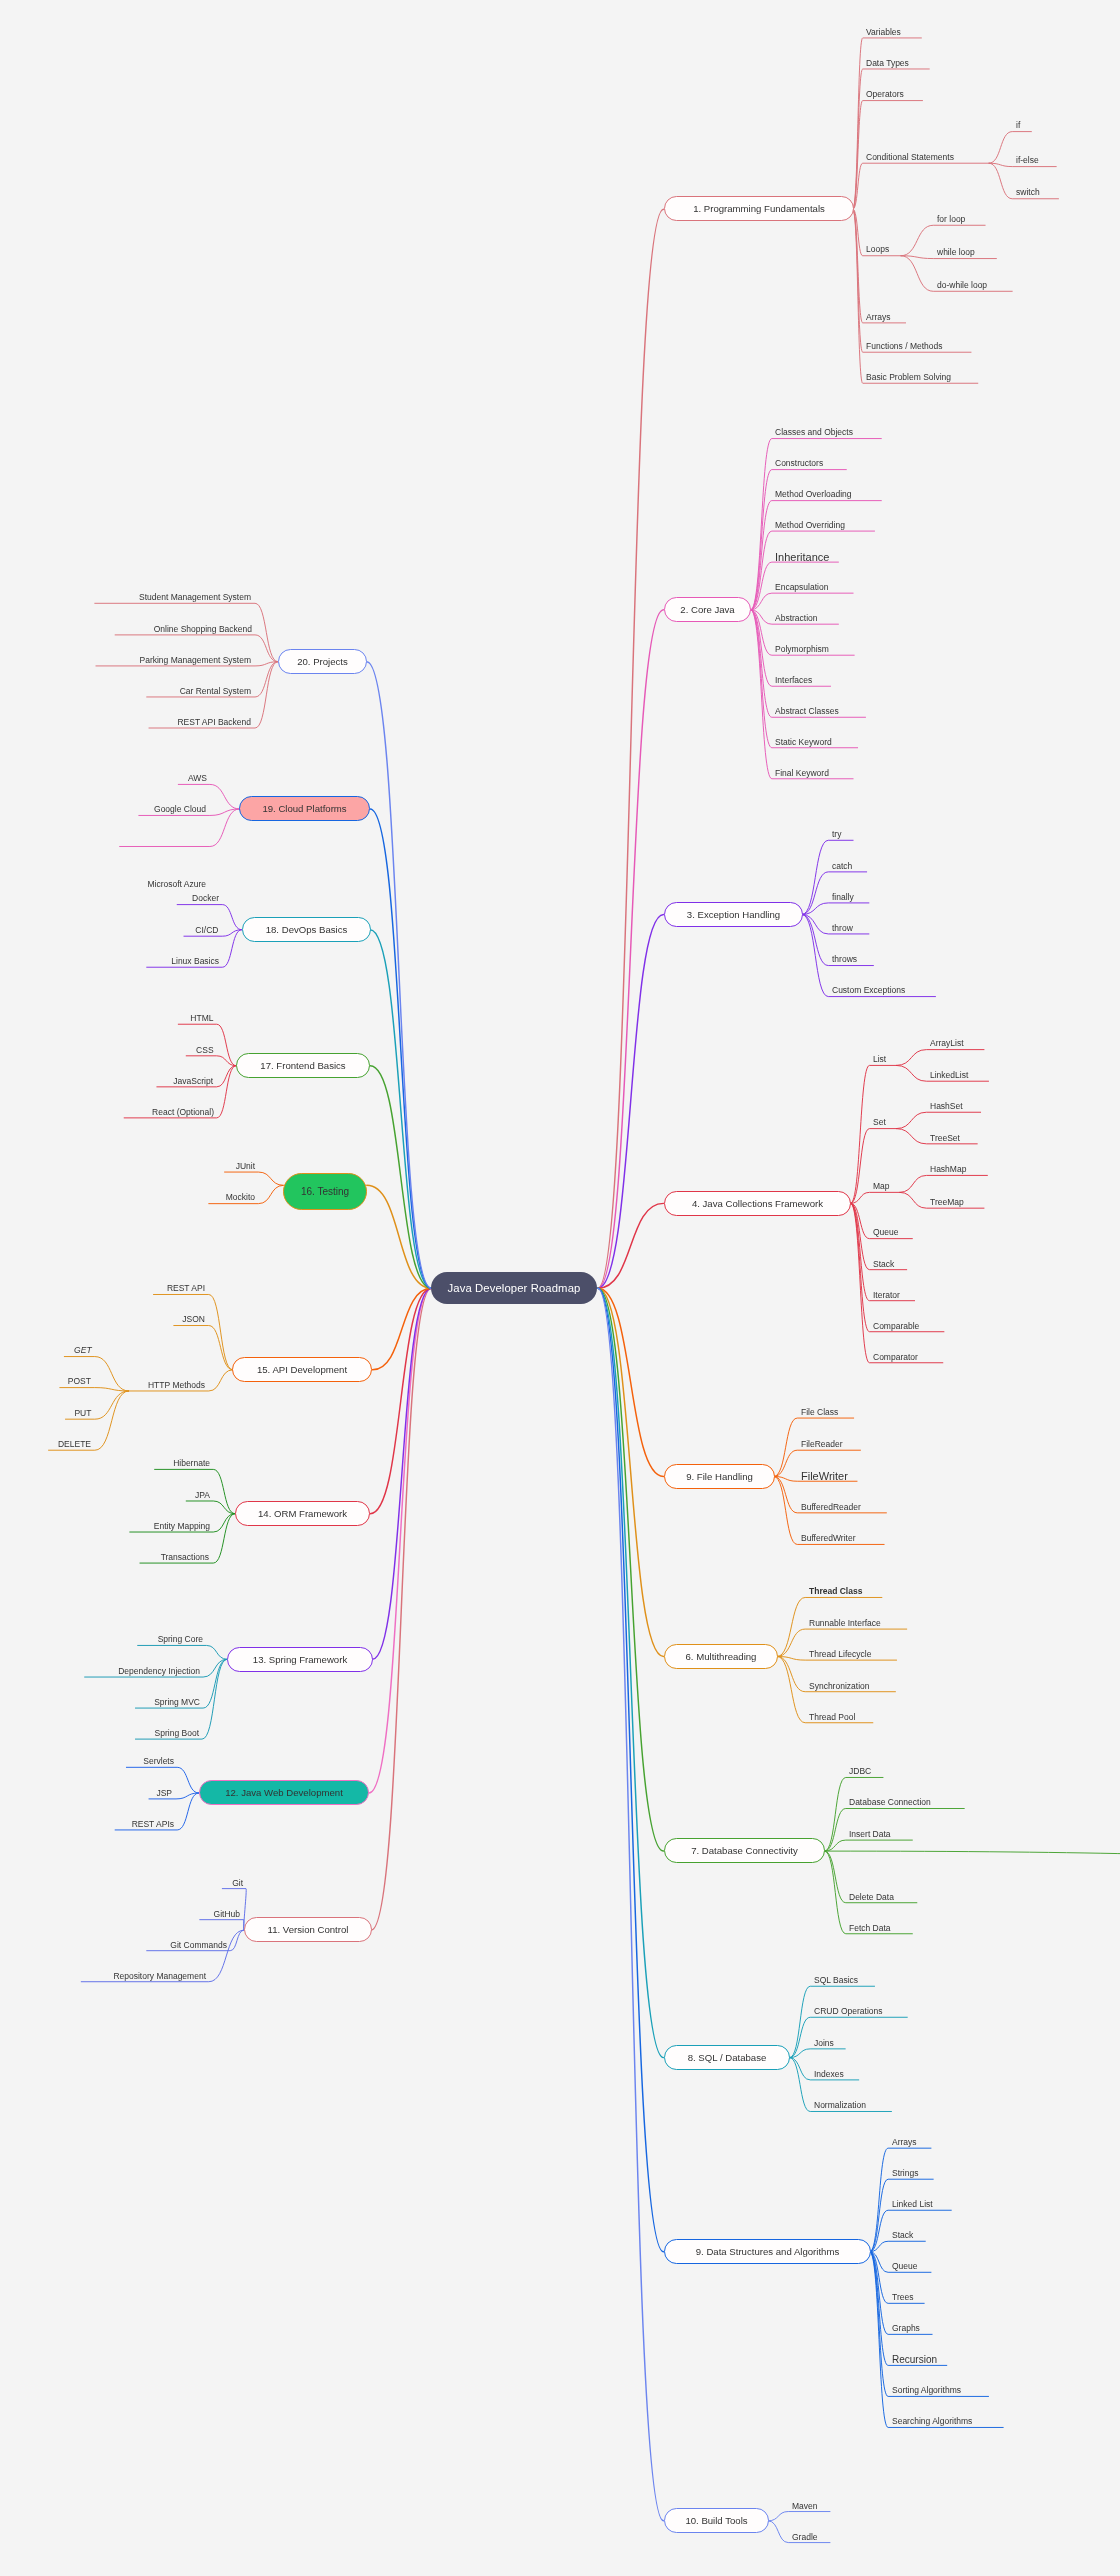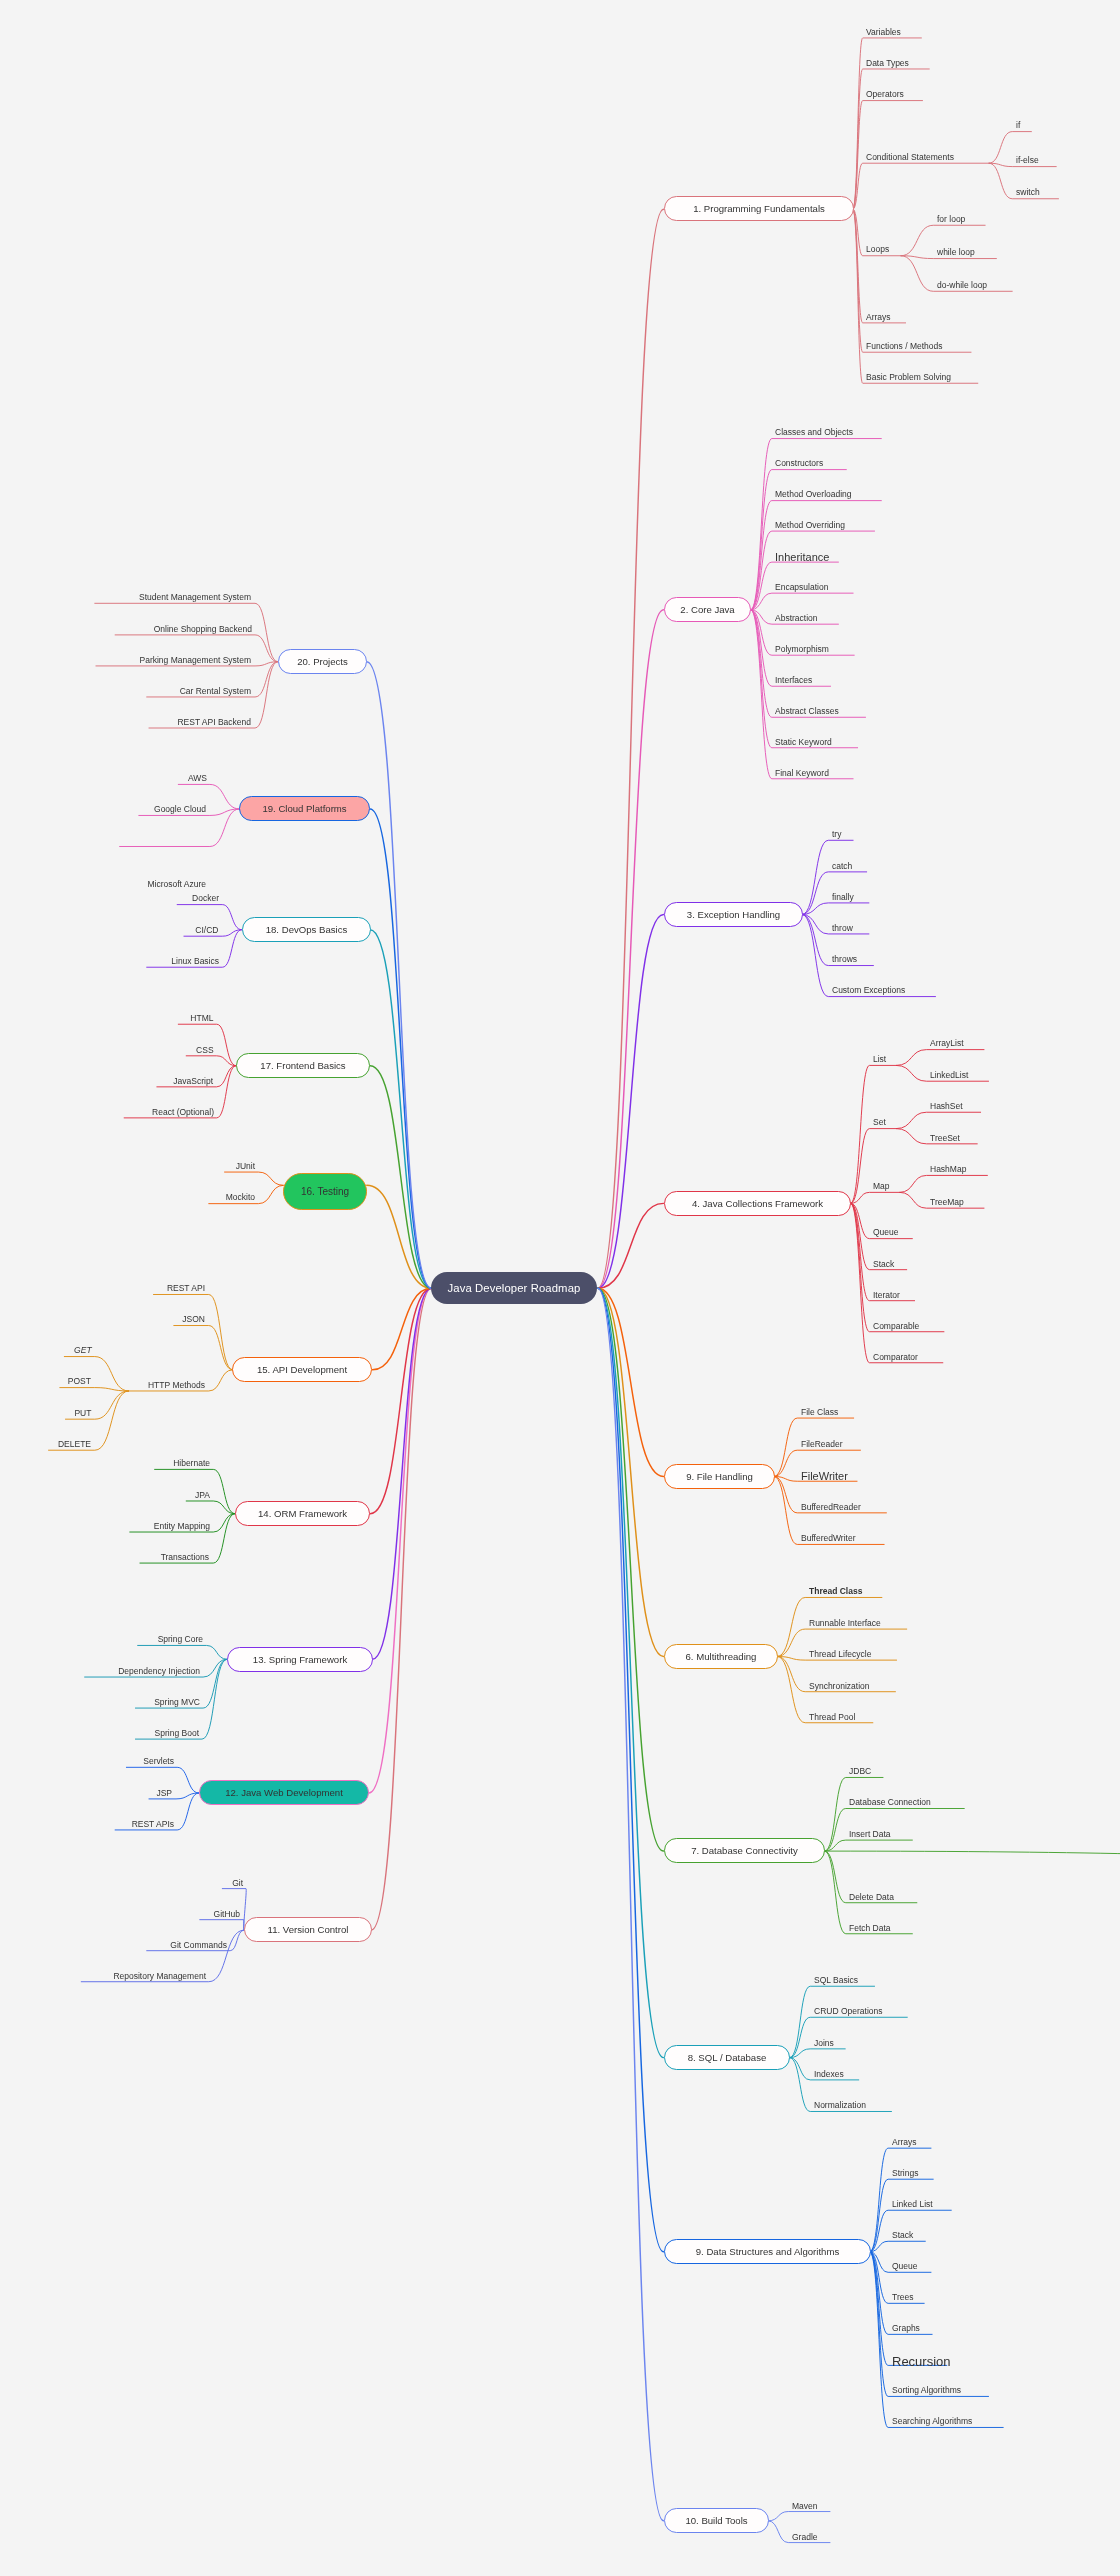--- a/index.html
+++ b/index.html
@@ -243,21 +243,21 @@
       <div class="leaf-label right" style="left: 814px; top: 2070px; width: 41px; font-size: 8.5px;">Indexes</div>
       <div class="leaf-label right" style="left: 814px; top: 2101px; width: 73px; font-size: 8.5px;">Normalization</div>
       <div class="node-box" style="left: 664px; top: 2239px; width: 207px; height: 25.4px; border-color: rgb(22, 102, 224); border-width: 1.7px; background: rgb(255, 253, 253); font-size: 9.6px; color: rgb(51, 51, 51);">9. Data Structures and Algorithms</div>
       <div class="leaf-label right" style="left: 892px; top: 2138px; width: 35px; font-size: 8.5px;">Arrays</div>
       <div class="leaf-label right" style="left: 892px; top: 2169px; width: 37px; font-size: 8.5px;">Strings</div>
       <div class="leaf-label right" style="left: 892px; top: 2200px; width: 55px; font-size: 8.5px;">Linked List</div>
       <div class="leaf-label right" style="left: 892px; top: 2231px; width: 29px; font-size: 8.5px;">Stack</div>
       <div class="leaf-label right" style="left: 892px; top: 2262px; width: 35px; font-size: 8.5px;">Queue</div>
       <div class="leaf-label right" style="left: 892px; top: 2293px; width: 28px; font-size: 8.5px;">Trees</div>
       <div class="leaf-label right" style="left: 892px; top: 2324px; width: 36px; font-size: 8.5px;">Graphs</div>
-      <div class="leaf-label right" style="left: 892px; top: 2355px; width: 51px; font-size: 13px;">Recursion</div>
+      <div class="leaf-label right" style="left: 892px; top: 2355px; width: 51px; font-size: 10px;">Recursion</div>
       <div class="leaf-label right" style="left: 892px; top: 2386px; width: 93px; font-size: 8.5px;">Sorting Algorithms</div>
       <div class="leaf-label right" style="left: 892px; top: 2417px; width: 107px; font-size: 8.5px;">Searching Algorithms</div>
       <div class="node-box" style="left: 664px; top: 2508px; width: 105px; height: 25.4px; border-color: rgb(107, 132, 239); border-width: 1.7px; background: rgb(255, 253, 253); font-size: 9.6px; color: rgb(51, 51, 51);">10. Build Tools</div>
       <div class="leaf-label right" style="left: 792px; top: 2502px; width: 34px; font-size: 8.5px;">Maven</div>
       <div class="leaf-label right" style="left: 792px; top: 2533px; width: 34px; font-size: 8.5px;">Gradle</div>
       <div class="node-box" style="left: 244px; top: 1917px; width: 128px; height: 25.4px; border-color: rgb(217, 115, 123); border-width: 1.7px; background: rgb(255, 253, 253); font-size: 9.6px; color: rgb(51, 51, 51);">11. Version Control</div>
       <div class="leaf-label left" style="left: 227px; top: 1879px; width: 16px; font-size: 8.5px;">Git</div>
       <div class="leaf-label left" style="left: 204px; top: 1910px; width: 36px; font-size: 8.5px;">GitHub</div>
       <div class="leaf-label left" style="left: 151px; top: 1941px; width: 76px; font-size: 8.5px;">Git Commands</div>
       <div class="leaf-label left" style="left: 86px; top: 1972px; width: 120px; font-size: 8.5px;">Repository Management</div>

